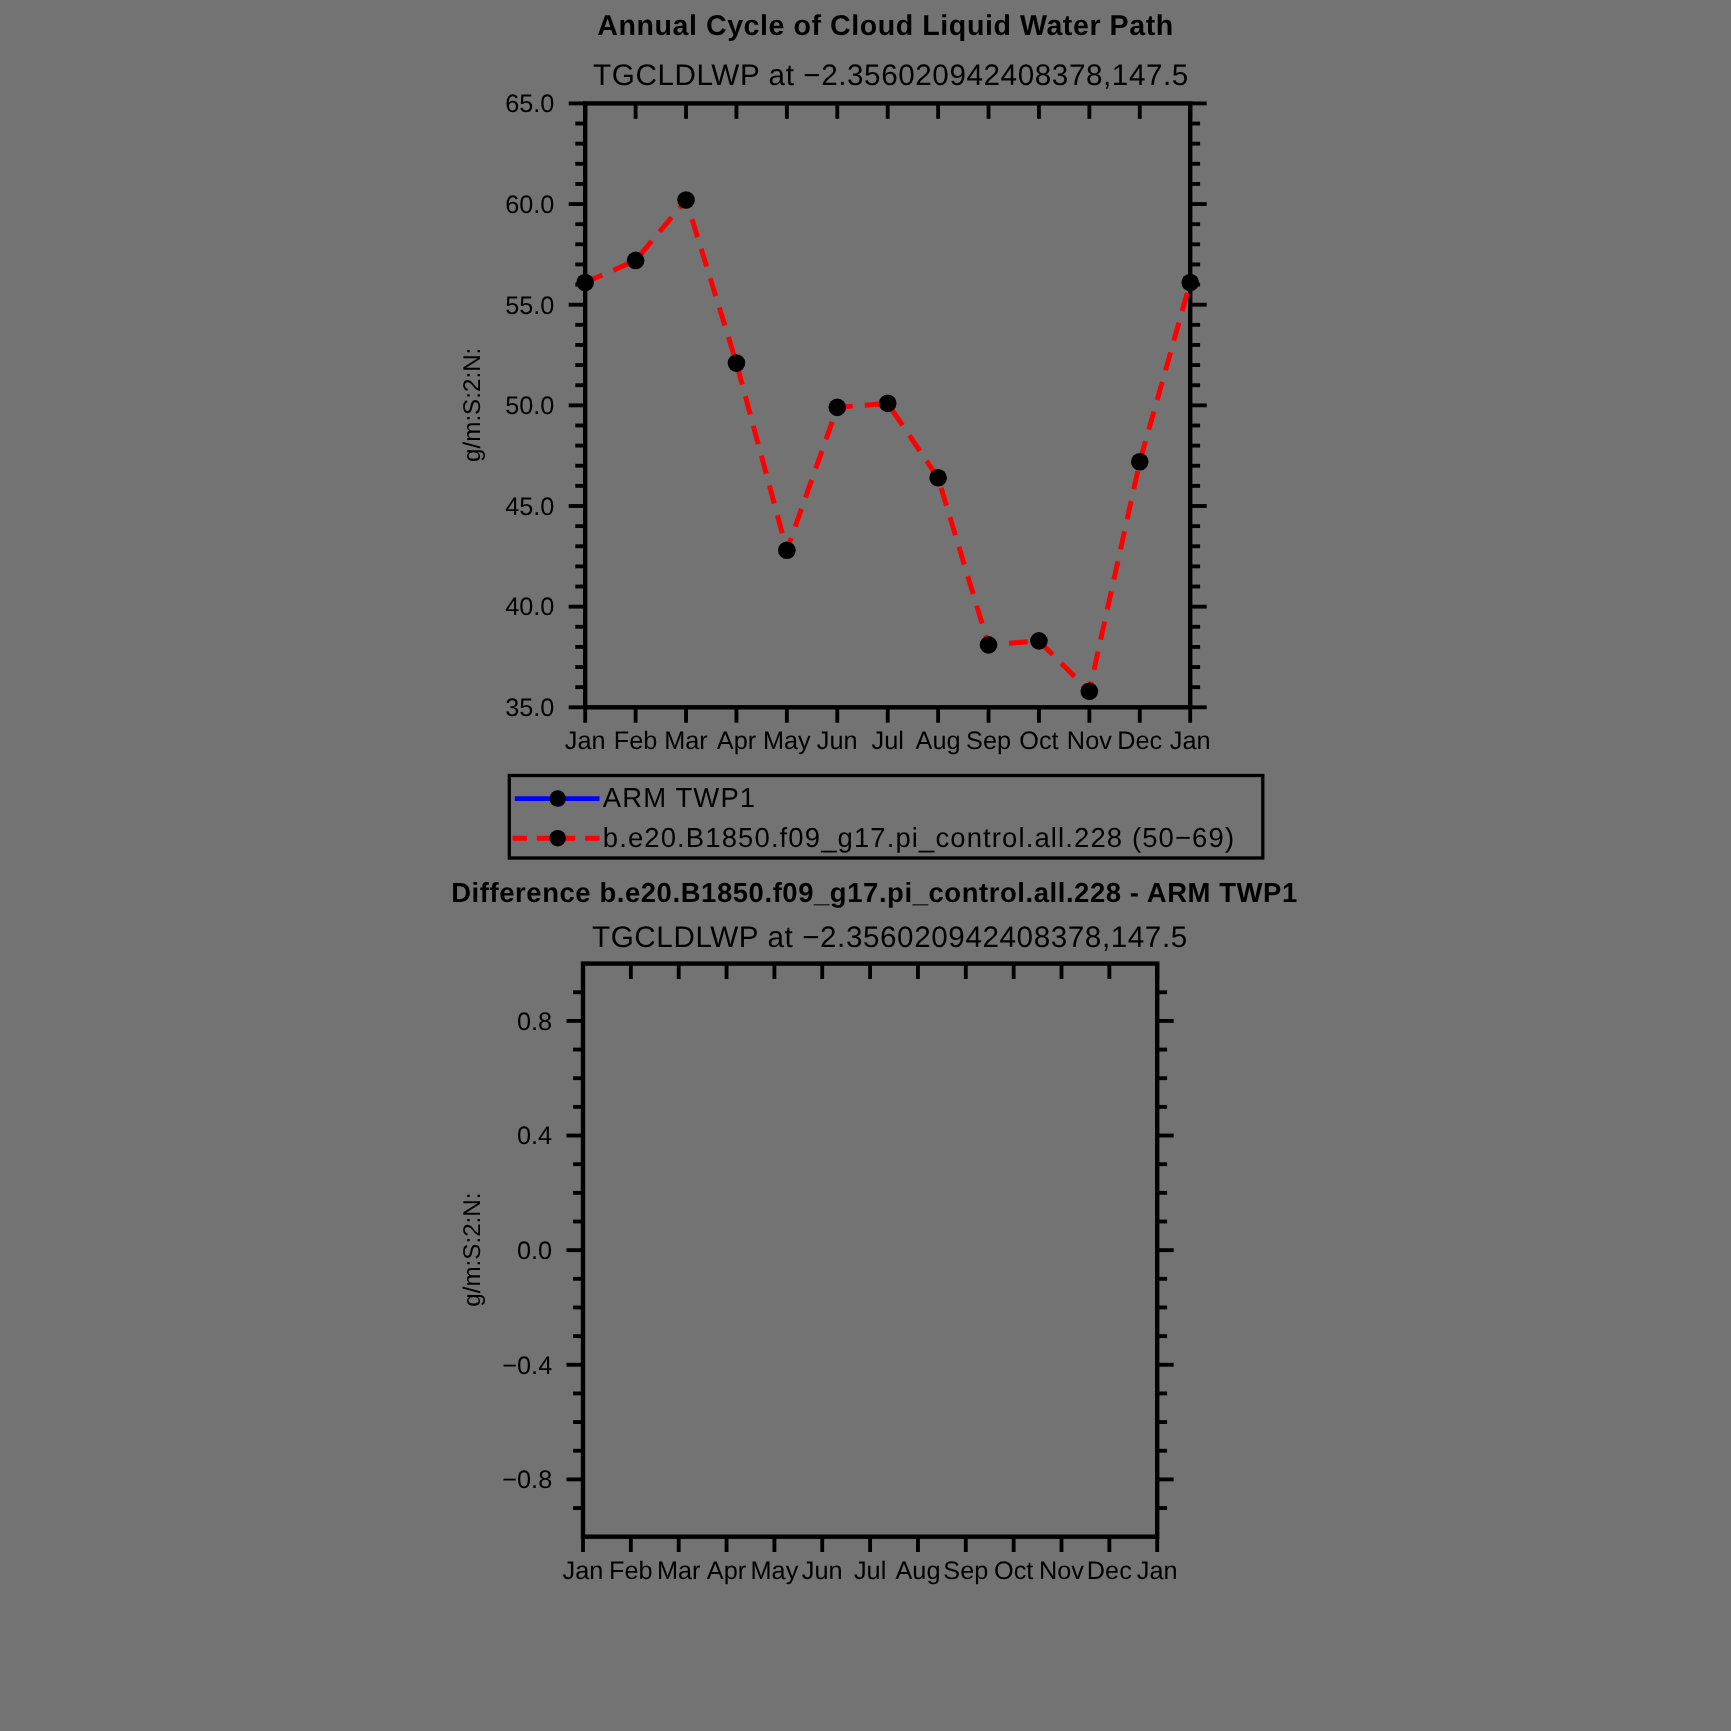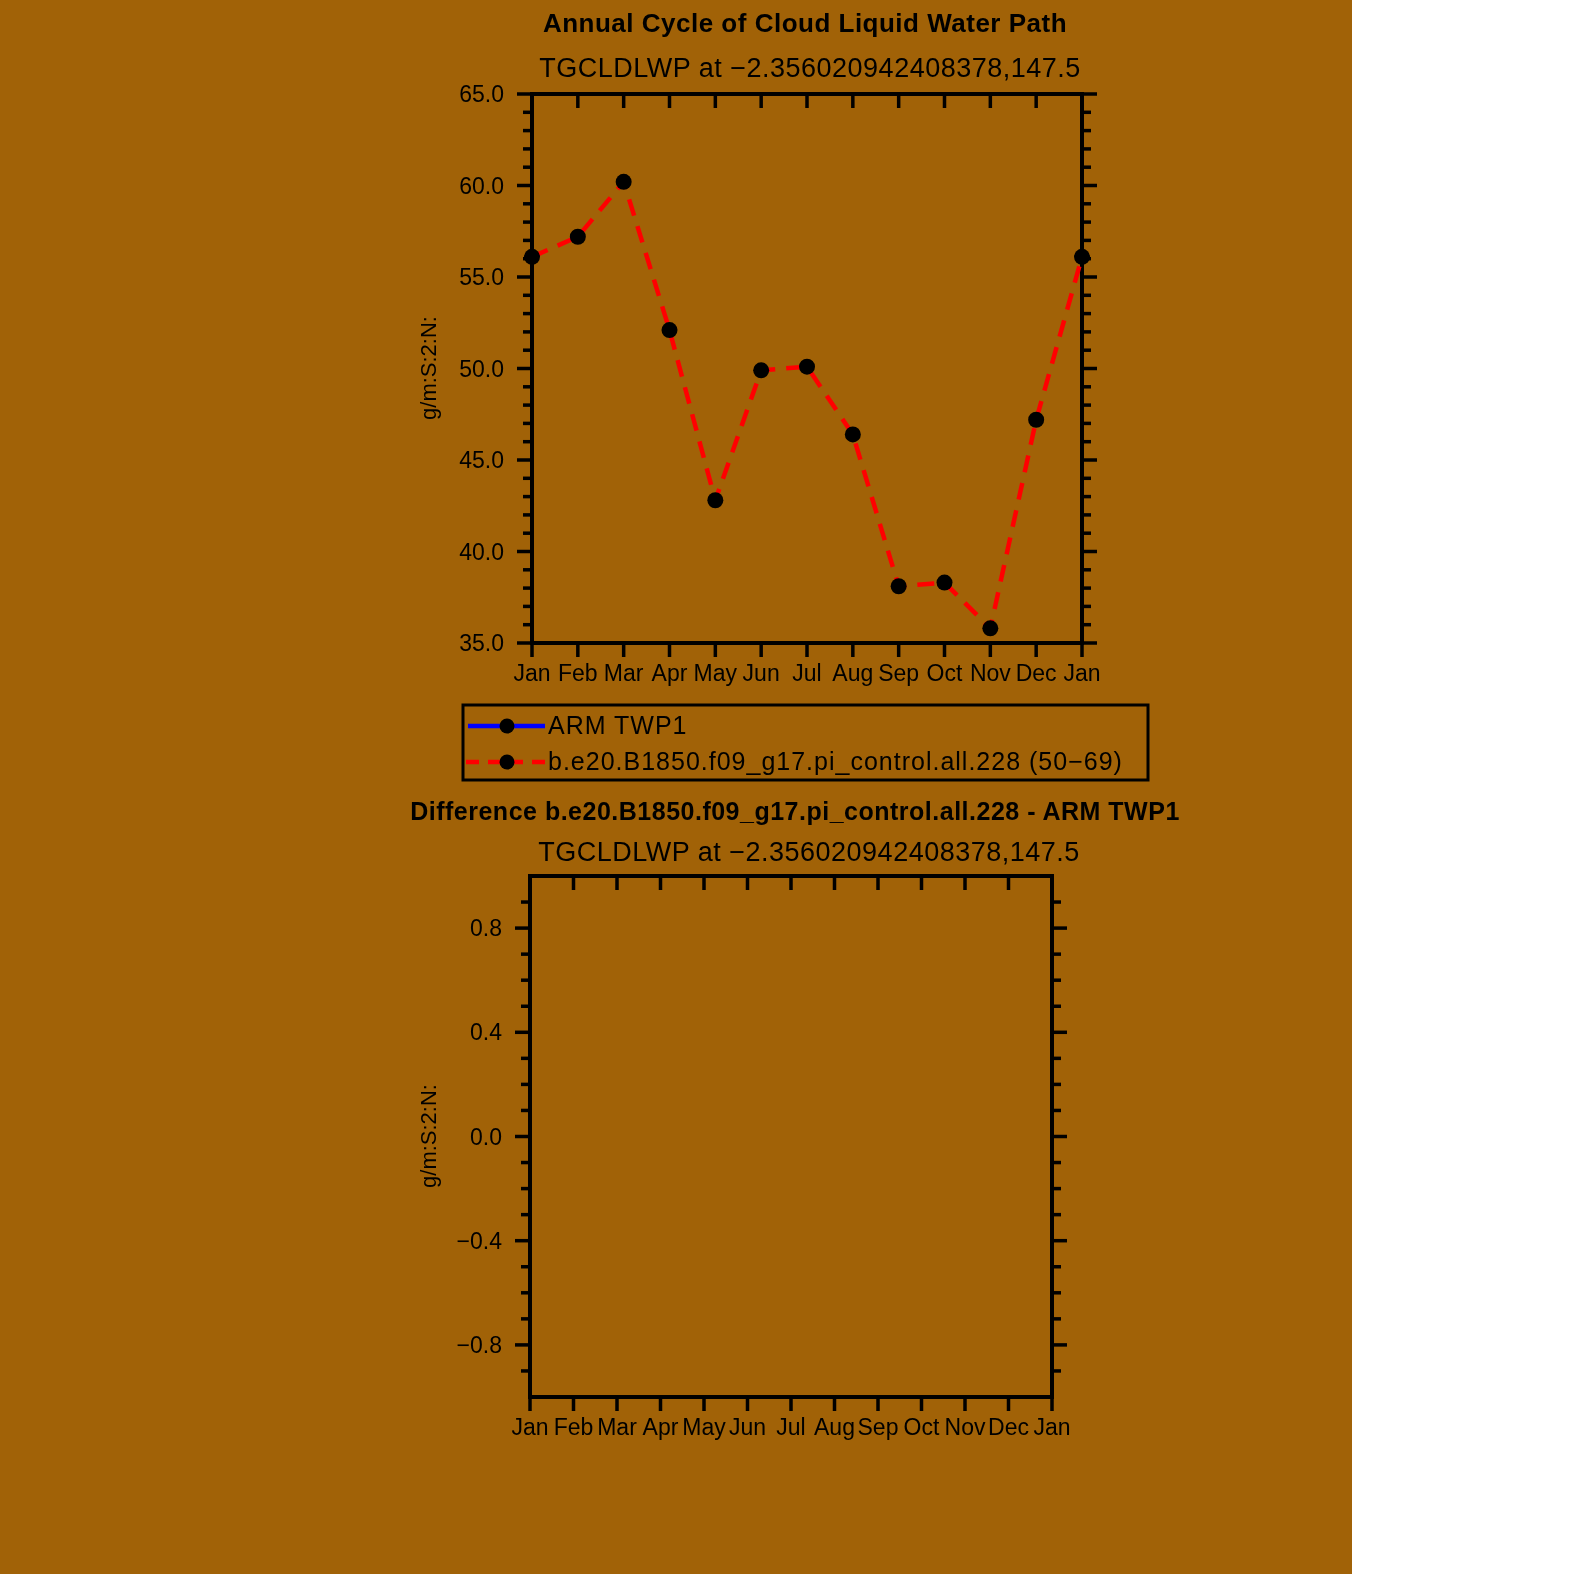--- a/index.html
+++ b/index.html
@@ -1,16 +1,16 @@
 <!DOCTYPE html>
 <html><head>
 <meta charset="utf-8">
 <style>
   html,body{margin:0;padding:0;background:#ffffff;}
-  .page{position:relative;width:1352px;height:1574px;background:#a16207;overflow:hidden;}
+  .page{position:relative;width:1574px;height:1574px;background:#737373;overflow:hidden;}
   svg{position:absolute;left:0;top:0;}
   svg text{font-family:"Liberation Sans", sans-serif;fill:#000000;}
   .t1-title{font-size:26px;font-weight:bold;letter-spacing:0.5px;}
   .t2-title{font-size:25px;font-weight:bold;letter-spacing:0.5px;}
   .t-sub{font-size:27px;letter-spacing:0.5px;}
   .t-ylab{font-size:22px;}
   .t-tick{font-size:23px;}
   .t-month{font-size:23px;}
   .t-leg{font-size:25px;letter-spacing:1px;}
 </style>

